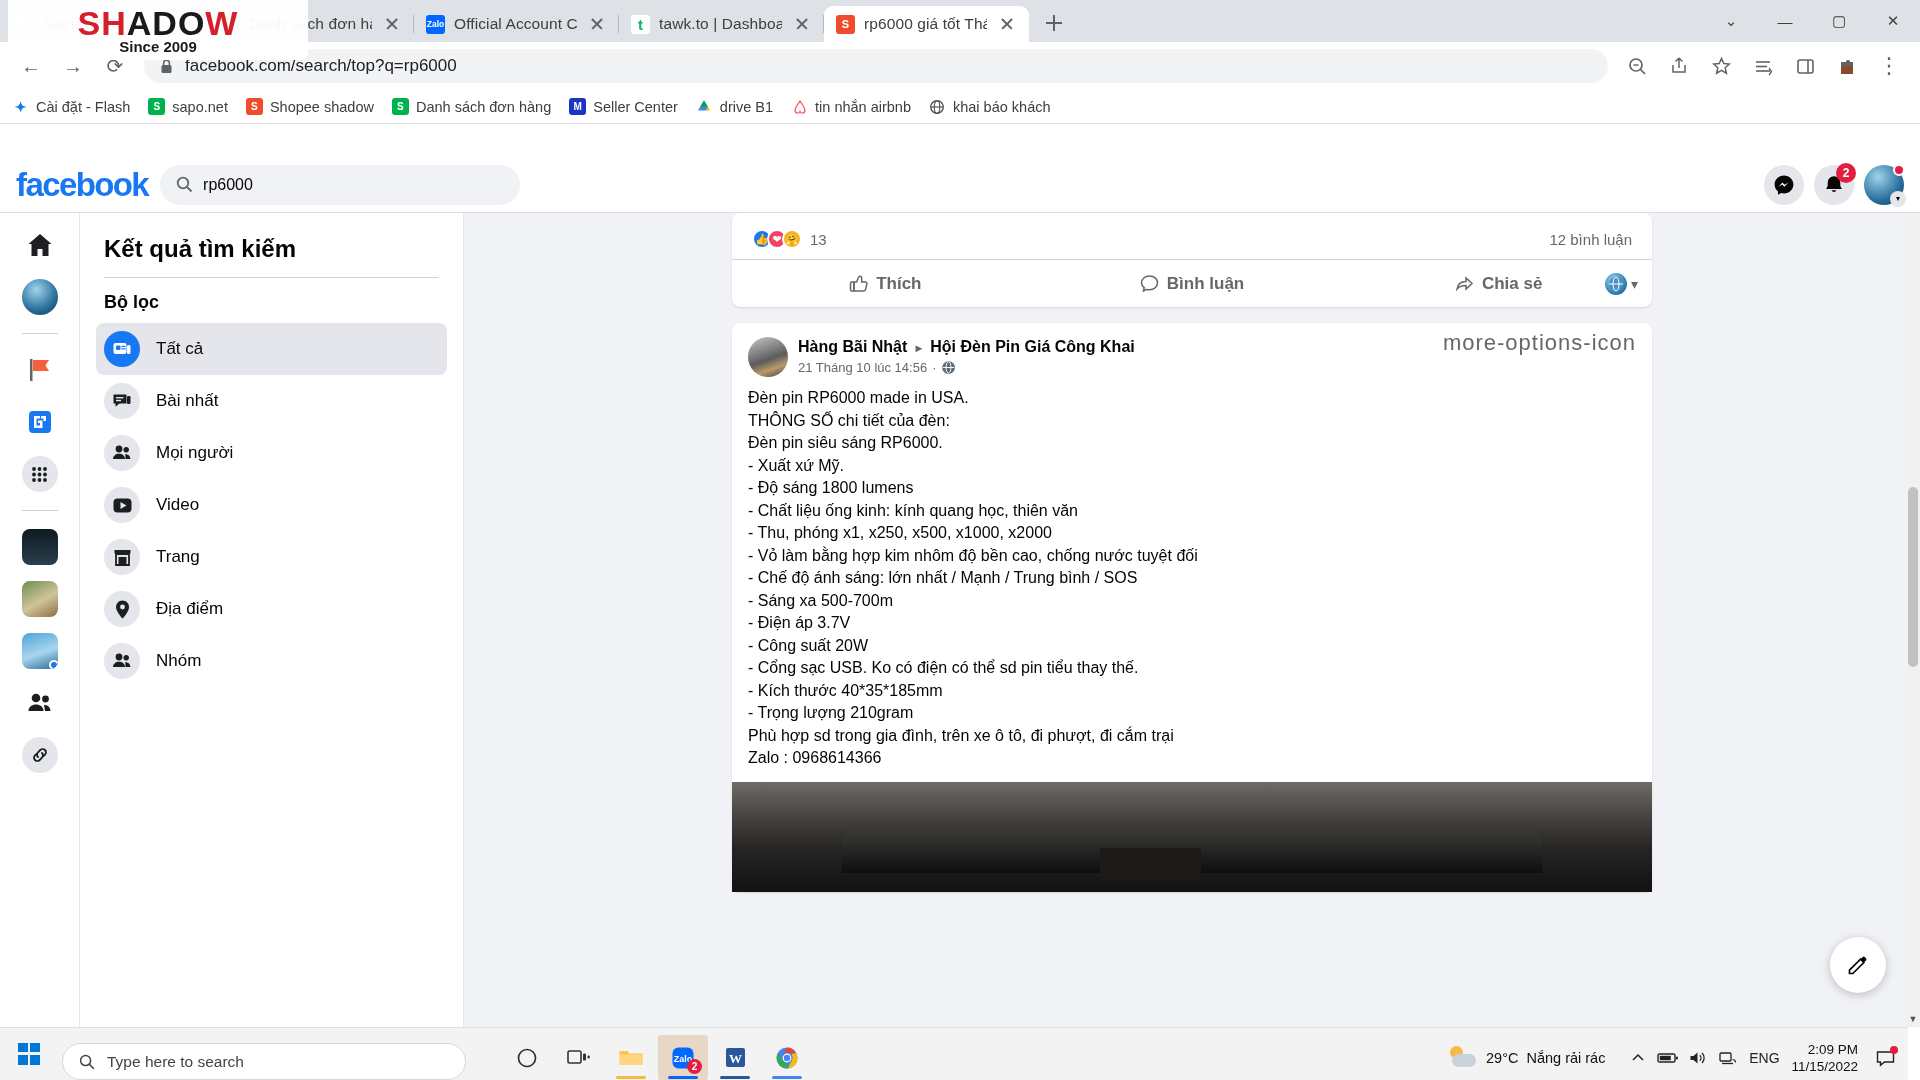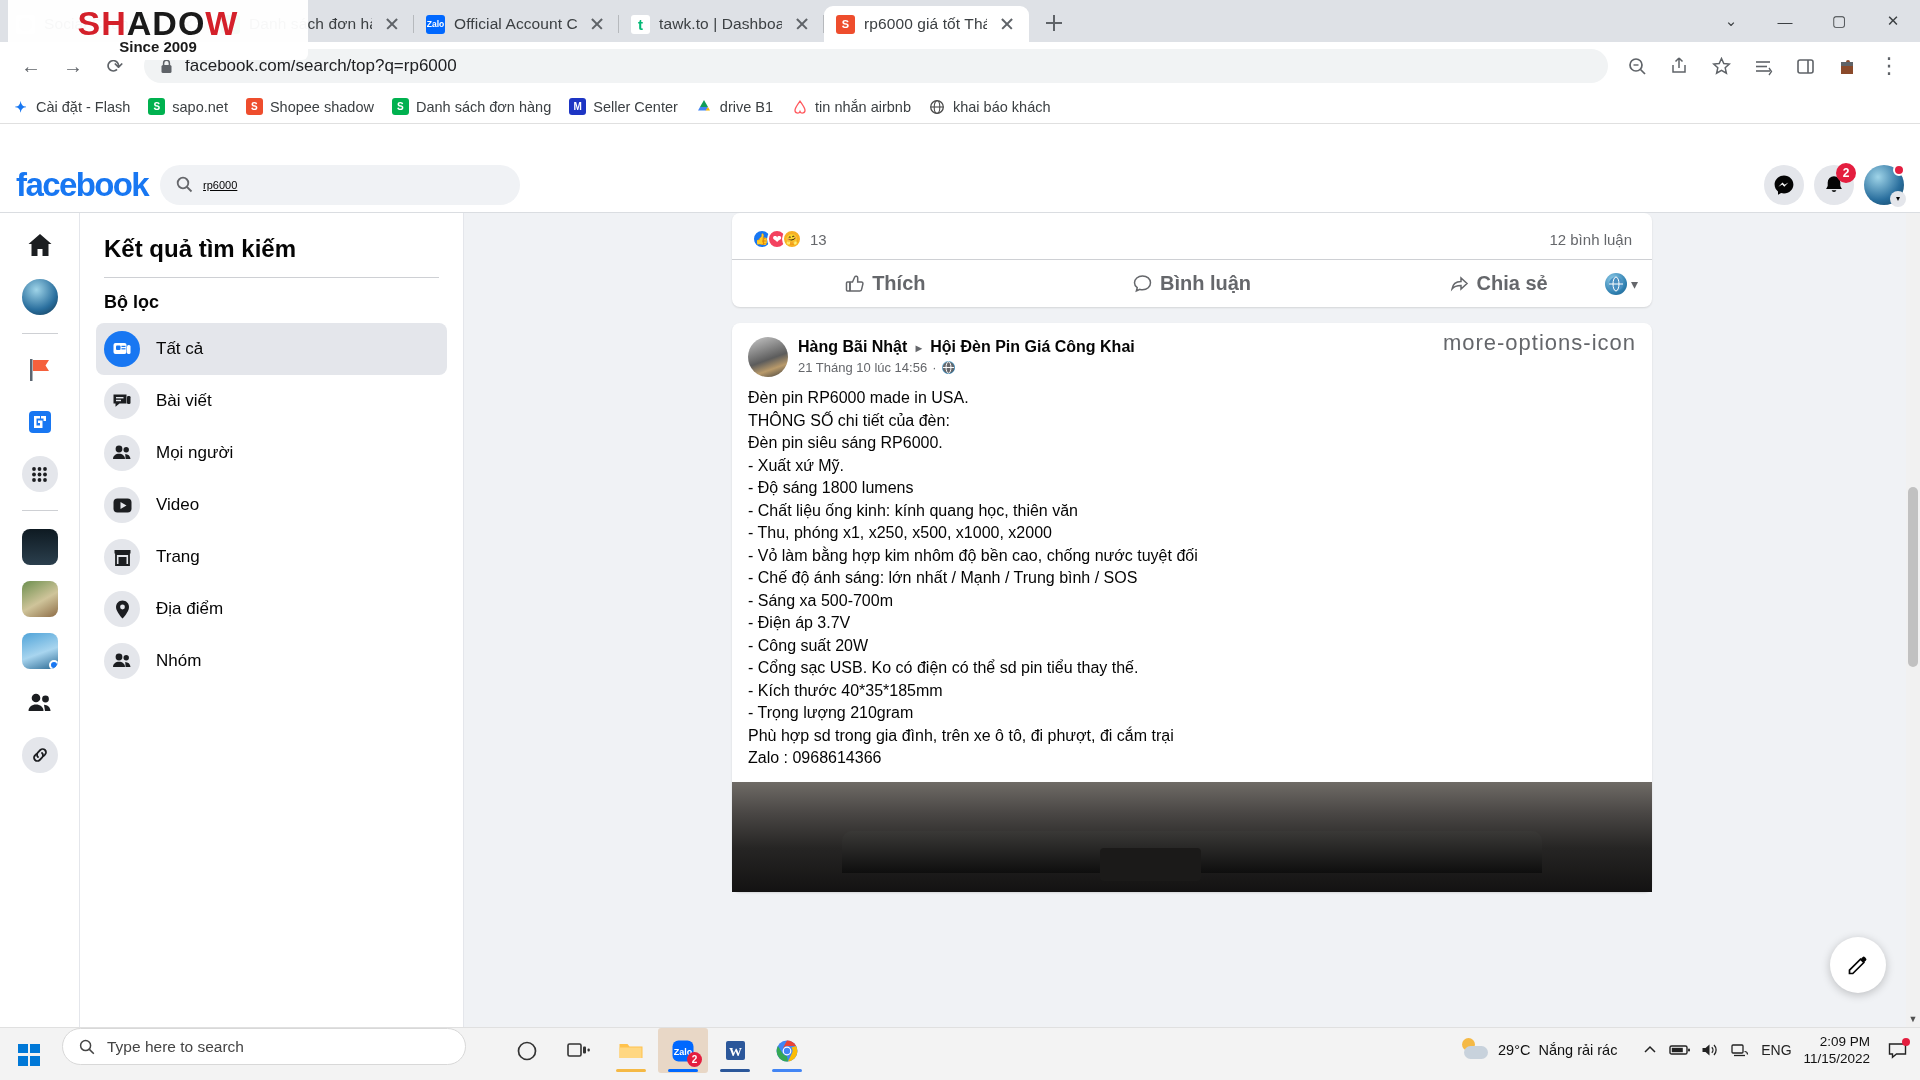--- a/index.html
+++ b/index.html
@@ -41,21 +41,21 @@
   .bm-ico { width:17px;height:17px;margin-right:7px;border-radius:3px; display:flex;align-items:center;justify-content:center;
             font-size:10px;color:#fff;font-weight:bold; flex:0 0 17px;}
 
   
   .fb { position:absolute; left:0; top:157px; right:0; bottom:53px; background:#ec4899; overflow:hidden; }
   .fb-header { height:56px; background:#fff; border-bottom:1px solid #dadde1; display:flex; align-items:center;
                padding:0 16px; position:relative; z-index:5;}
   .fb-logo { font-size:33px; font-weight:bold; color:#1877f2; letter-spacing:-1.6px; font-family:"Liberation Sans",sans-serif; margin-right:12px;}
   .fb-search { width:360px; height:40px; background:#f0f2f5; border-radius:20px; display:flex; align-items:center; padding:0 16px;}
   .fb-search-ico{ color:#65676b; margin-right:10px; font-size:16px;}
-  .fb-search-val{ font-size:11px; color:#050505;text-decoration:underline;}
+  .fb-search-val{ font-size:16px; color:#050505;}
   .fb-hright{ margin-left:auto; display:flex; align-items:center; gap:10px;}
   .circ-btn{ width:40px;height:40px;border-radius:50%; background:#e4e6eb; display:flex;align-items:center;justify-content:center;
              position:relative; color:#050505;}
   .badge{ position:absolute; top:-2px; right:-2px; background:#e41e3f; color:#fff; font-size:12px; font-weight:bold;
           min-width:20px;height:20px;border-radius:10px; display:flex;align-items:center;justify-content:center; padding:0 5px;}
   .av-wrap{ width:40px;height:40px;border-radius:50%; position:relative; overflow:visible;}
   .av-img{ width:40px;height:40px;border-radius:50%;
            background:radial-gradient(circle at 35% 30%, #9fd4e8, #2a6f9e 60%, #123f5c);}
   .av-dot{ position:absolute; right:-1px; top:-1px; width:12px;height:12px;border-radius:50%; background:#e41e3f; border:2px solid #fff;}
   .av-chev{ position:absolute; right:-2px; bottom:-2px; width:16px;height:16px;border-radius:50%;background:#e4e6eb;
@@ -85,21 +85,21 @@
   .reactions{ display:flex; align-items:center; padding:6px 4px 10px 4px; font-size:15px; color:#65676b;}
   .rx{ display:flex; margin-right:8px;}
   .rx span{ width:20px;height:20px;border-radius:50%; display:flex;align-items:center;justify-content:center;
             font-size:11px; border:2px solid #fff; margin-left:-5px;}
   .rx span:first-child{margin-left:0;}
   .rx-like{background:#1877f2;color:#fff;}
   .rx-love{background:#f3425f;color:#fff;}
   .rx-care{background:#f7b125;color:#fff;}
   .cmtcount{ margin-left:auto; font-size:15px; color:#65676b;}
   .actbar{ border-top:1px solid #ced0d4; display:flex; align-items:center; height:48px; position:relative;}
-  .act{ flex:1 1 0; display:flex;align-items:center;justify-content:center; gap:8px; font-size:20px; font-weight:600; color:#65676b;}
+  .act{ flex:1 1 0; display:flex;align-items:center;justify-content:center; gap:8px; font-size:17px; font-weight:600; color:#65676b;}
   .privsel{ position:absolute; right:14px; display:flex;align-items:center;gap:4px; color:#65676b; font-size:12px;}
   .globe{ width:22px;height:22px;border-radius:50%;
           background:radial-gradient(circle at 35% 30%, #8ecbe8, #2e7fb0 65%, #1a5b85);
           display:flex;align-items:center;justify-content:center;}
 
   .post-head{ display:flex; align-items:flex-start; padding:14px 16px 0 16px;}
   .pavatar{ width:40px;height:40px;border-radius:50%; flex:0 0 40px; margin-right:10px;
             background:linear-gradient(160deg,#c9c9c9 0%,#8e8e8e 30%,#5c5c5c 55%,#b99a6a 75%,#3a3a3a 100%);}
   .pname{ font-size:16px; font-weight:bold; color:#050505; line-height:20px;}
   .parrow{ color:#65676b; font-size:12px; margin:0 4px;}
@@ -116,22 +116,22 @@
 
   .fb-scroll{ position:absolute; right:0; top:0; width:14px; bottom:0; background:#f1f1f1;}
   .fb-scroll-thumb{ position:absolute; right:2px; top:330px; width:10px; height:180px; background:#c1c1c1; border-radius:5px;}
   .fb-scroll-arrow{ position:absolute; right:0; width:14px; height:16px; display:flex;align-items:center;justify-content:center;
                     font-size:9px; color:#505050; background:#f1f1f1;}
   .compose-fab{ position:absolute; right:34px; bottom:34px; width:56px;height:56px;border-radius:50%;
                 background:#fff; box-shadow:0 2px 10px rgba(0,0,0,.22); display:flex;align-items:center;justify-content:center;
                 color:#050505; font-size:22px;}
 
   
-  .taskbar{ position:absolute; left:0; right:0; bottom:0; height:53px; background:#f3f3f3;
-            display:flex; align-items:flex-start; border-top:1px solid #e0e0e0;}
+  .taskbar{ position:absolute; left:0; right:12px; bottom:0; height:53px; background:#f3f3f3;
+            display:flex; align-items:flex-end; border-top:1px solid #e0e0e0;}
   .startbtn{ width:58px;height:53px; display:flex;align-items:center;justify-content:center;}
   .winlogo{ width:22px;height:22px; display:grid; grid-template-columns:1fr 1fr; grid-template-rows:1fr 1fr; gap:2.5px;}
   .winlogo i{ background:#0078d7; display:block;}
   .tsearch{ width:404px; height:37px; background:#fff; border-radius:19px; display:flex; align-items:center;
             padding:0 16px; margin-left:4px; border:1px solid #d8d8d8;}
   .tsearch-ico{ color:#444; margin-right:12px; font-size:15px;}
   .tsearch-ph{ font-size:15.5px; color:#444;}
   .tb-items{ display:flex; align-items:center; gap:2px; margin-left:36px;}
   .tb-btn{ width:50px;height:45px; display:flex;align-items:center;justify-content:center; color:#333; position:relative; border-radius:3px;}
   .tb-btn.zalo-active{ background:#e8d7c6; }
@@ -417,21 +417,21 @@
 
       <div class="frow">
         <span class="fico">
           <svg width="20" height="20" viewBox="0 0 20 20">
               <path d="M1.5 3.5h13v9h-7l-4 3.2v-3.2h-2z" fill="#1c1e21"></path>
               <rect x="4" y="6" width="7.5" height="1.4" fill="#e4e6eb"></rect>
               <rect x="4" y="8.8" width="5" height="1.4" fill="#e4e6eb"></rect>
               <rect x="15" y="5" width="3.5" height="8" rx="1.3" fill="#1c1e21"></rect>
             </svg>
         </span>
-        <span class="flabel">Bài viết</span>
+        <span class="flabel">Bài nhất</span>
       </div>
 
       <div class="frow">
         <span class="fico">
           <svg width="22" height="22" viewBox="0 0 22 22">
               <circle cx="8" cy="7" r="3.4" fill="#1c1e21"></circle>
               <circle cx="15.2" cy="7.7" r="2.7" fill="#1c1e21"></circle>
               <path d="M2 17c0-3.2 2.7-5.2 6-5.2s6 2 6 5.2z" fill="#1c1e21"></path>
               <path d="M14.2 12c2.9.1 5 1.9 5.3 5H14.6z" fill="#1c1e21"></path>
             </svg>

